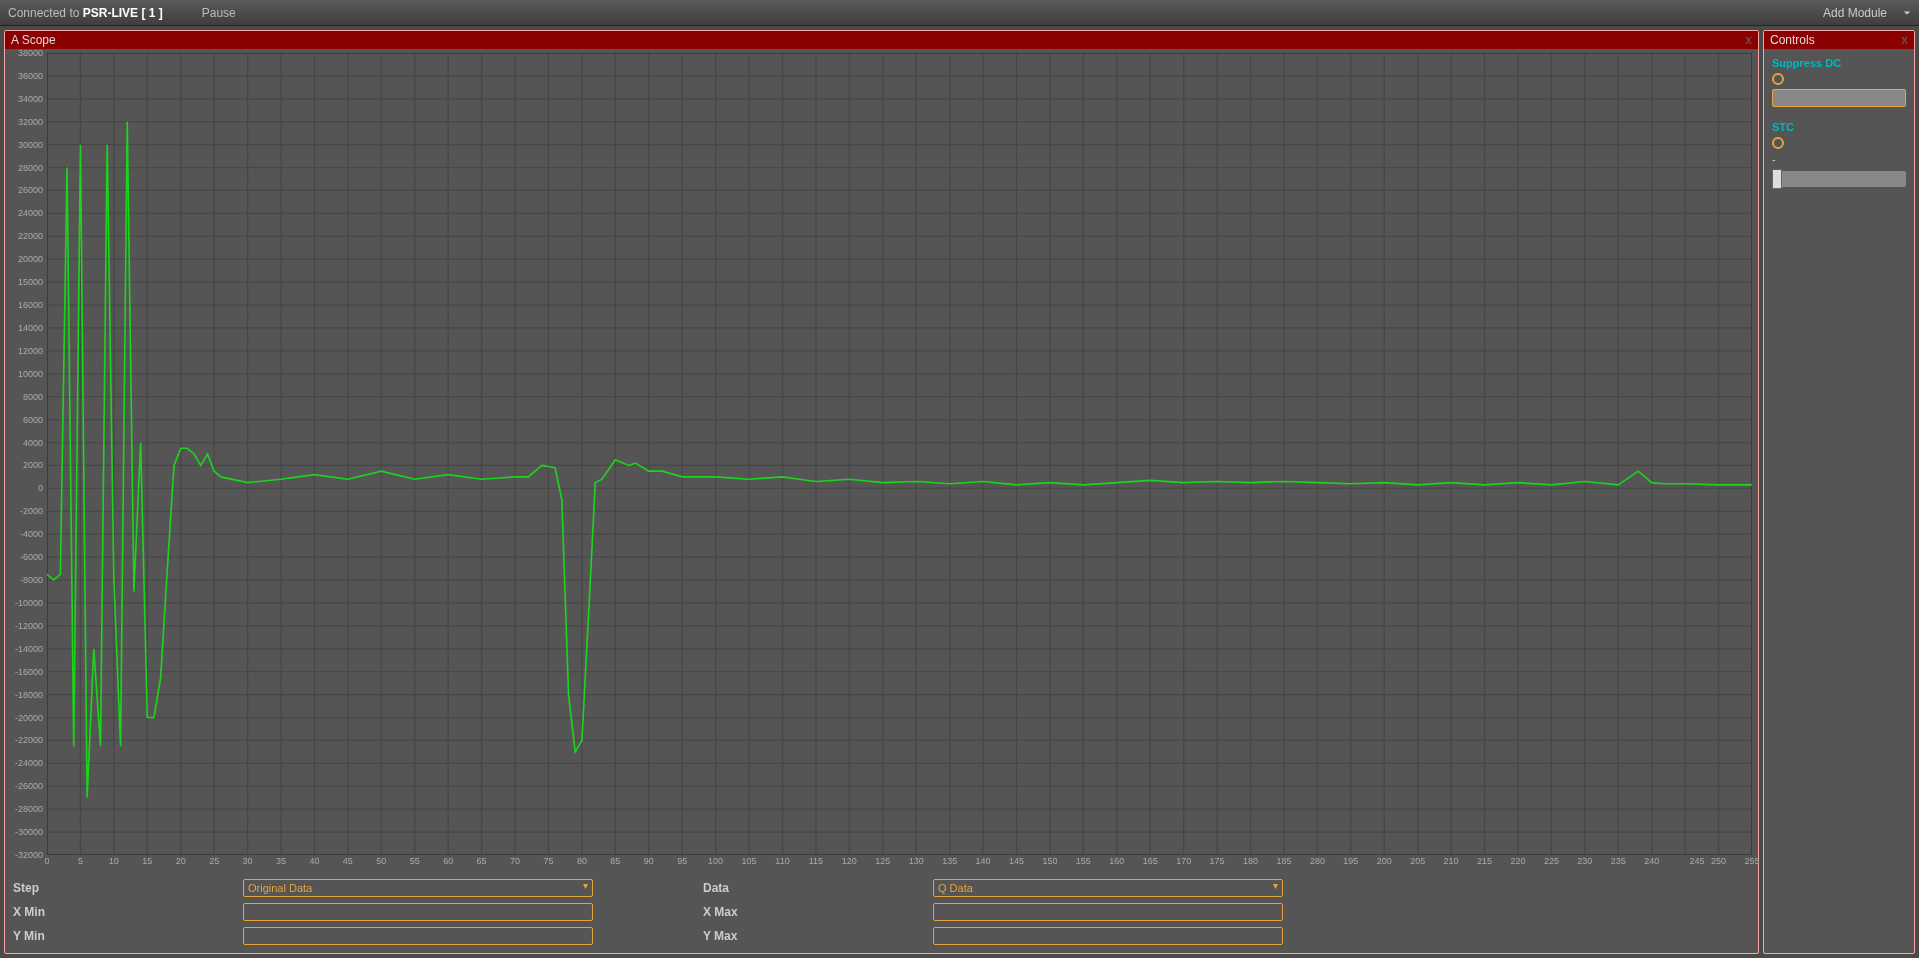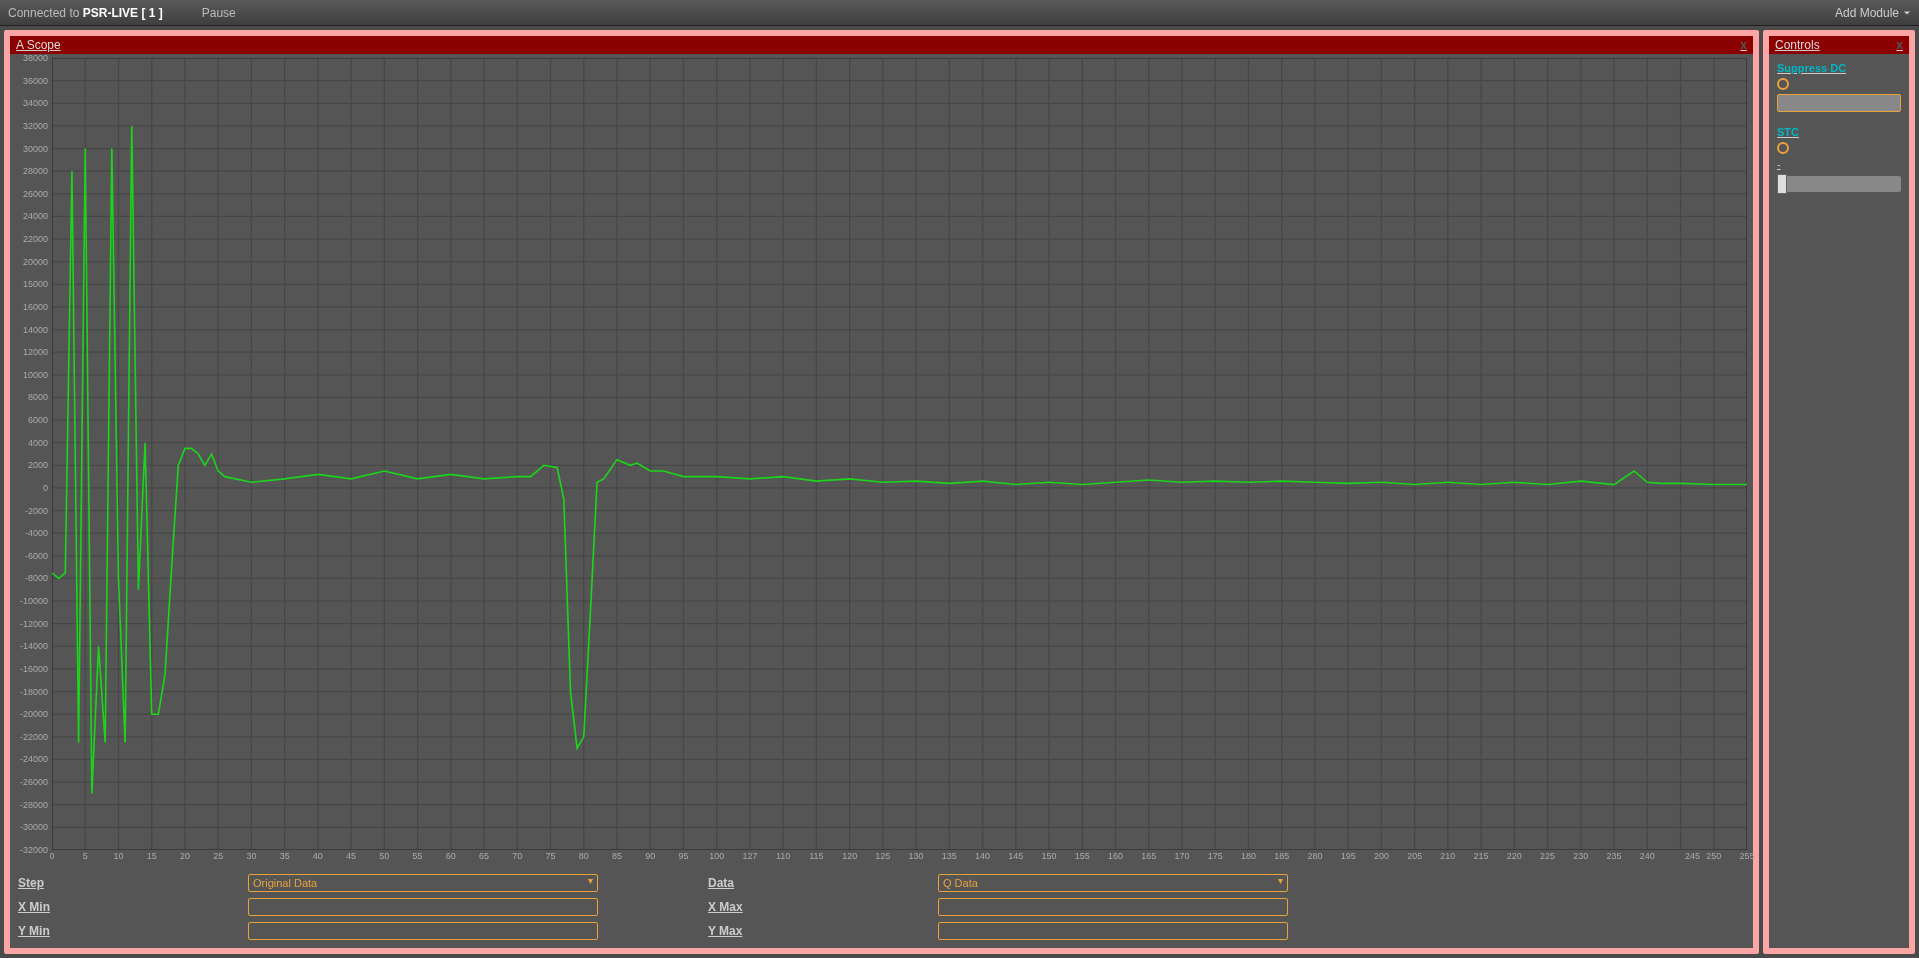--- a/index.html
+++ b/index.html
@@ -2,24 +2,24 @@
 <html><head>
 <meta charset="utf-8">
 <style>
   * { margin:0; padding:0; box-sizing:border-box; font-family:Arial,Helvetica,sans-serif; }
   html,body { width:1919px; height:958px; background:#4a4a4a; color:#ccc; font-size:12px; overflow:hidden; }
   .topbar { height:26px; background:linear-gradient(#5a5a5a,#3e3e3e); border-bottom:1px solid #222; display:flex; align-items:center; padding:0 8px; gap:16px; }
   .topbar .conn { color:#bbb; font-size:12px; }
   .topbar .conn b { color:#fff; }
   .topbar .pause { color:#bbb; cursor:pointer;padding-left:23px; }
   .topbar .spacer { flex:1; }
-  .topbar .addmod { color:#ccc; cursor:pointer; display:flex; align-items:center; gap:4px; }
+  .topbar .addmod { color:#ccc; cursor:pointer; display:flex; align-items:center; gap:16px; }
   .addmod svg { width:8px; height:8px; }
   .main { display:flex; height:calc(100% - 26px); padding:4px; gap:4px; }
-  .panel { border:6px solid #fca5a5; background:#555; display:flex; flex-direction:column; border-radius:2px;text-decoration:underline; }
+  .panel { border:1px solid #fca5a5; background:#555; display:flex; flex-direction:column; border-radius:2px; }
   .panel-left { flex:1; }
   .panel-right { width:152px; }
   .panel-title { background:#8b0000; color:#ddd; font-size:12px; padding:2px 6px; height:18px; display:flex; align-items:center; justify-content:space-between; }
   .panel-title .x { color:#555; font-weight:bold; cursor:pointer; }
   .scope-body { flex:1; background:#555; position:relative; padding:4px 6px 6px 42px; display:flex; flex-direction:column; }
   .plot-wrap { flex:1; position:relative; }
   .plot-svg { position:absolute; inset:0; width:100%; height:100%; }
   .y-ticks { position:absolute; left:-40px; top:0; bottom:0; width:38px; }
   .y-tick { position:absolute; right:2px; transform:translateY(-50%); font-size:9px; color:#aaa; text-align:right; width:100%; }
   .x-ticks { height:14px; position:relative; }
@@ -215,21 +215,21 @@
           <div class="x-tick" style="left: 21.5686%;">55</div>
           <div class="x-tick" style="left: 23.5294%;">60</div>
           <div class="x-tick" style="left: 25.4902%;">65</div>
           <div class="x-tick" style="left: 27.451%;">70</div>
           <div class="x-tick" style="left: 29.4118%;">75</div>
           <div class="x-tick" style="left: 31.3725%;">80</div>
           <div class="x-tick" style="left: 33.3333%;">85</div>
           <div class="x-tick" style="left: 35.2941%;">90</div>
           <div class="x-tick" style="left: 37.2549%;">95</div>
           <div class="x-tick" style="left: 39.2157%;">100</div>
-          <div class="x-tick" style="left: 41.1765%;">127</div>
+          <div class="x-tick" style="left: 41.1765%;">105</div>
           <div class="x-tick" style="left: 43.1373%;">110</div>
           <div class="x-tick" style="left: 45.098%;">115</div>
           <div class="x-tick" style="left: 47.0588%;">120</div>
           <div class="x-tick" style="left: 49.0196%;">125</div>
           <div class="x-tick" style="left: 50.9804%;">130</div>
           <div class="x-tick" style="left: 52.9412%;">135</div>
           <div class="x-tick" style="left: 54.902%;">140</div>
           <div class="x-tick" style="left: 56.8627%;">145</div>
           <div class="x-tick" style="left: 58.8235%;">150</div>
           <div class="x-tick" style="left: 60.7843%;">155</div>

